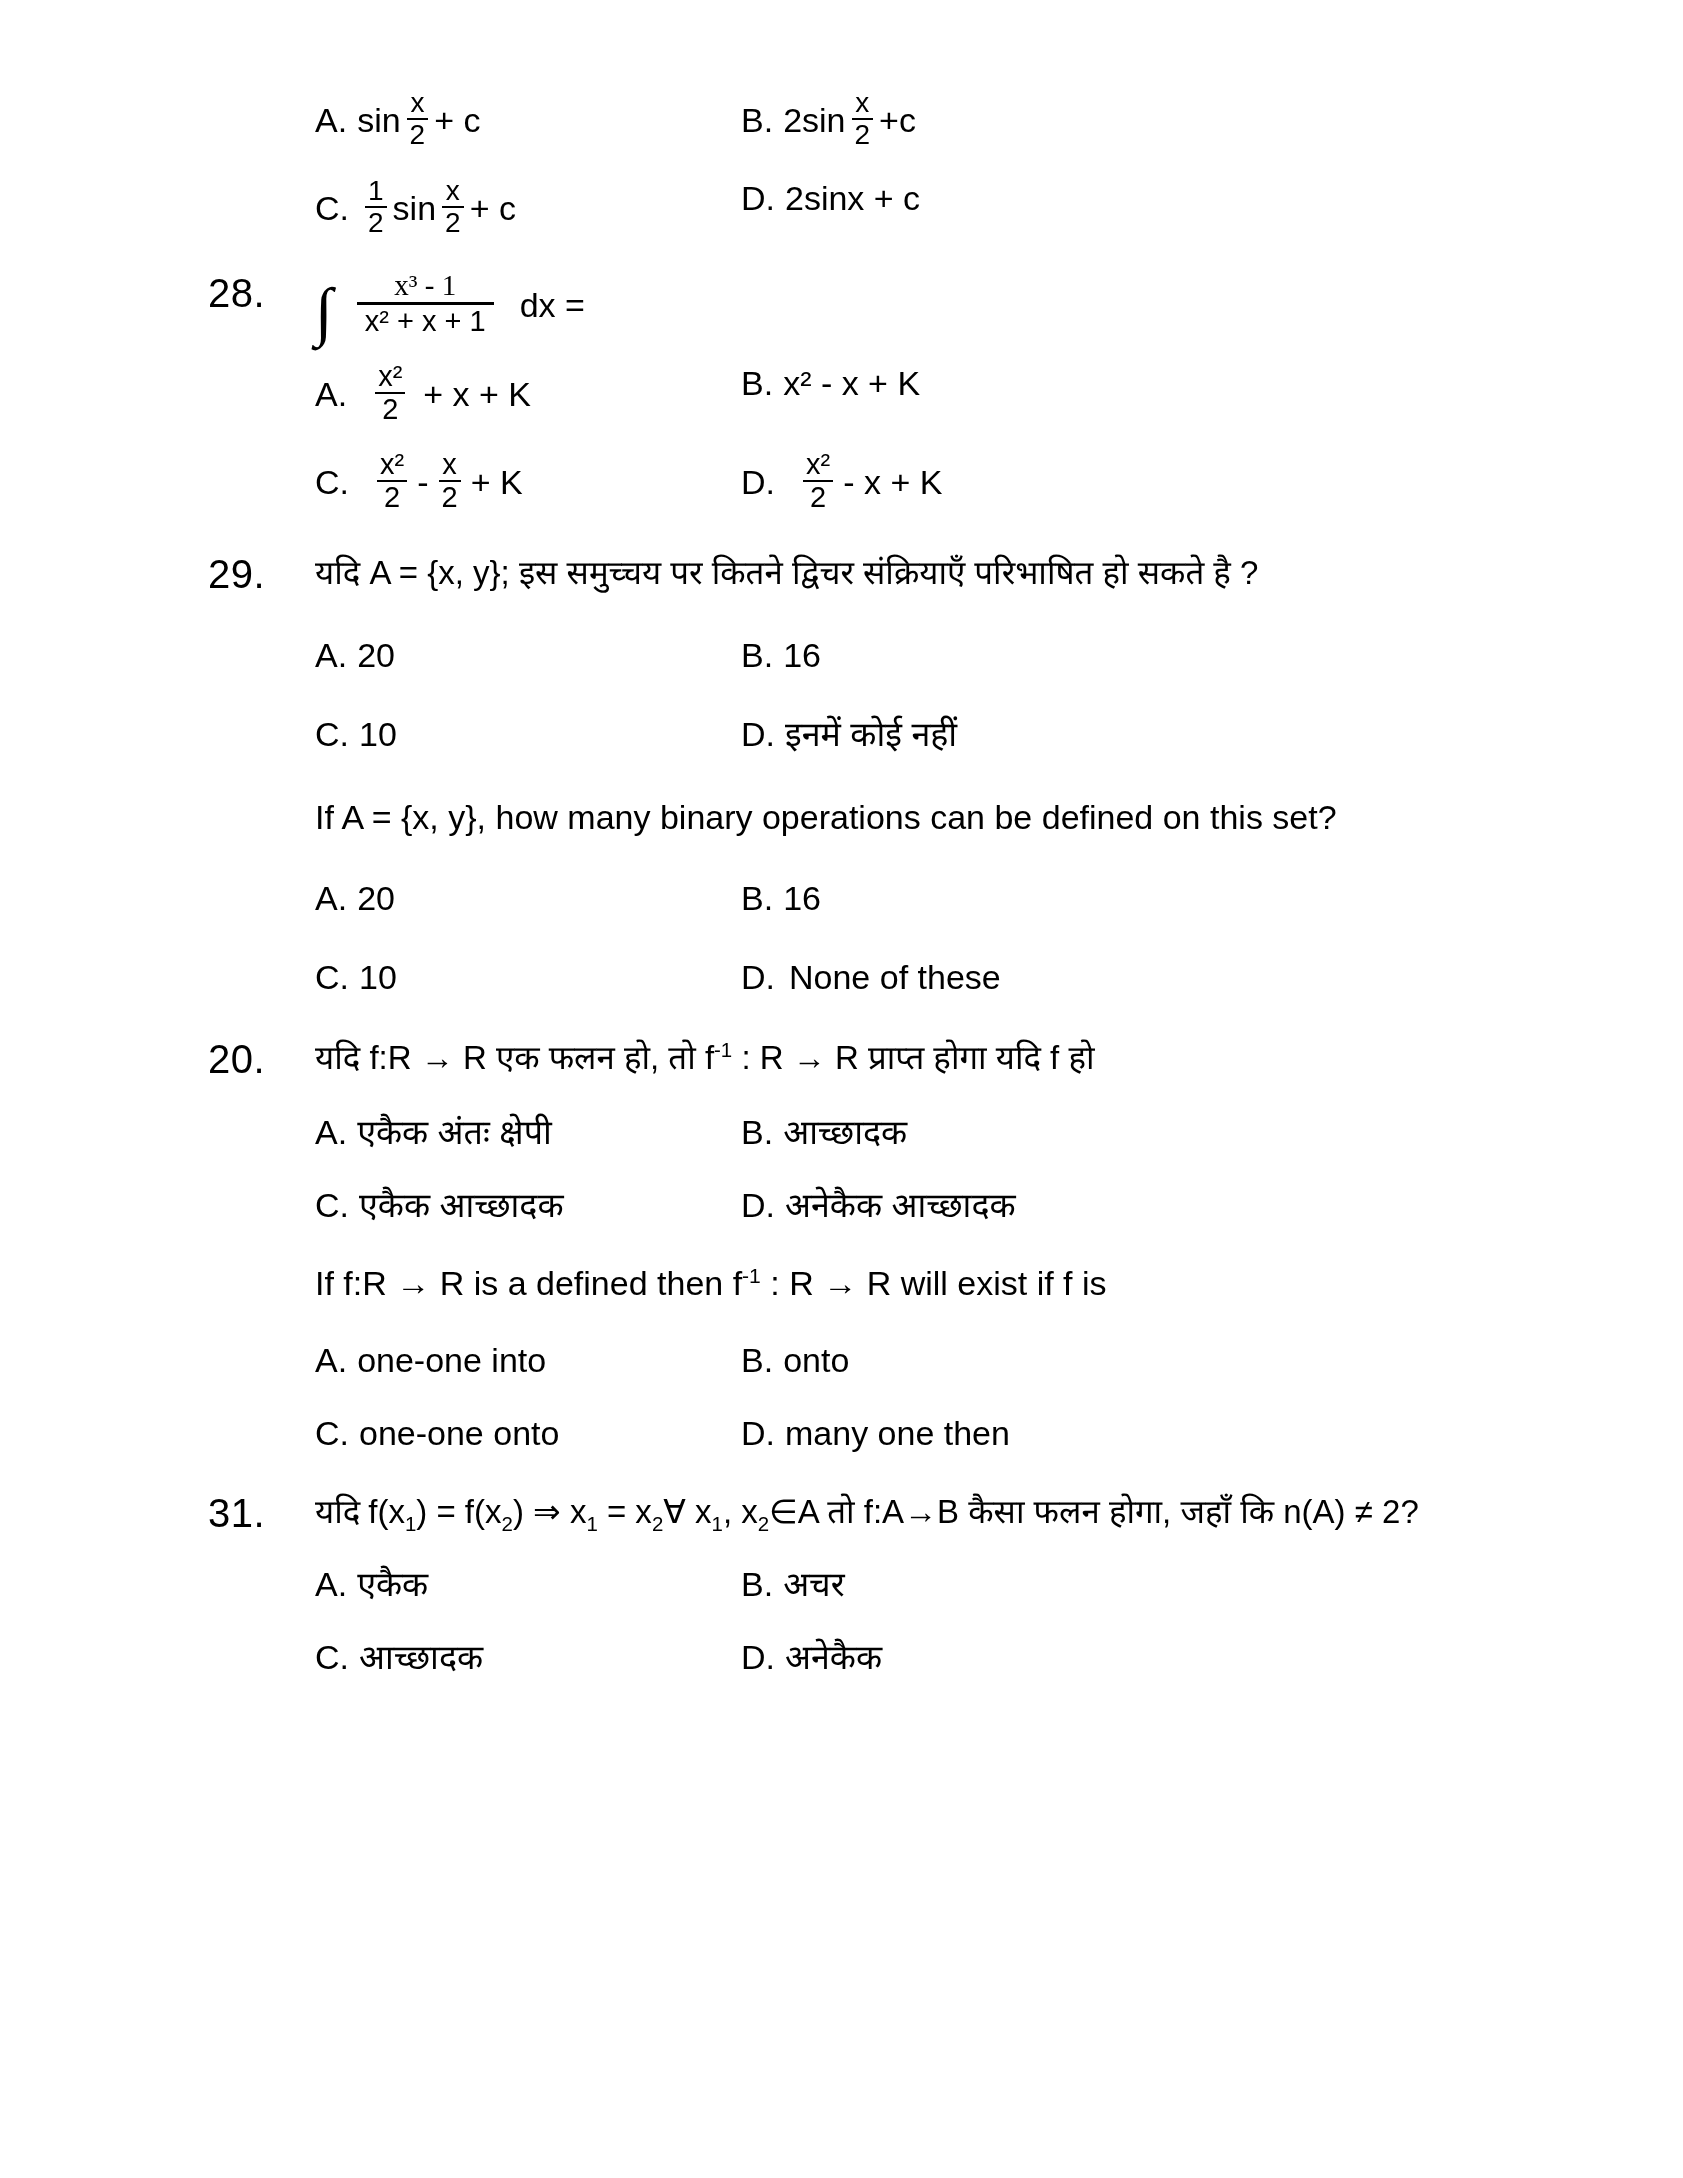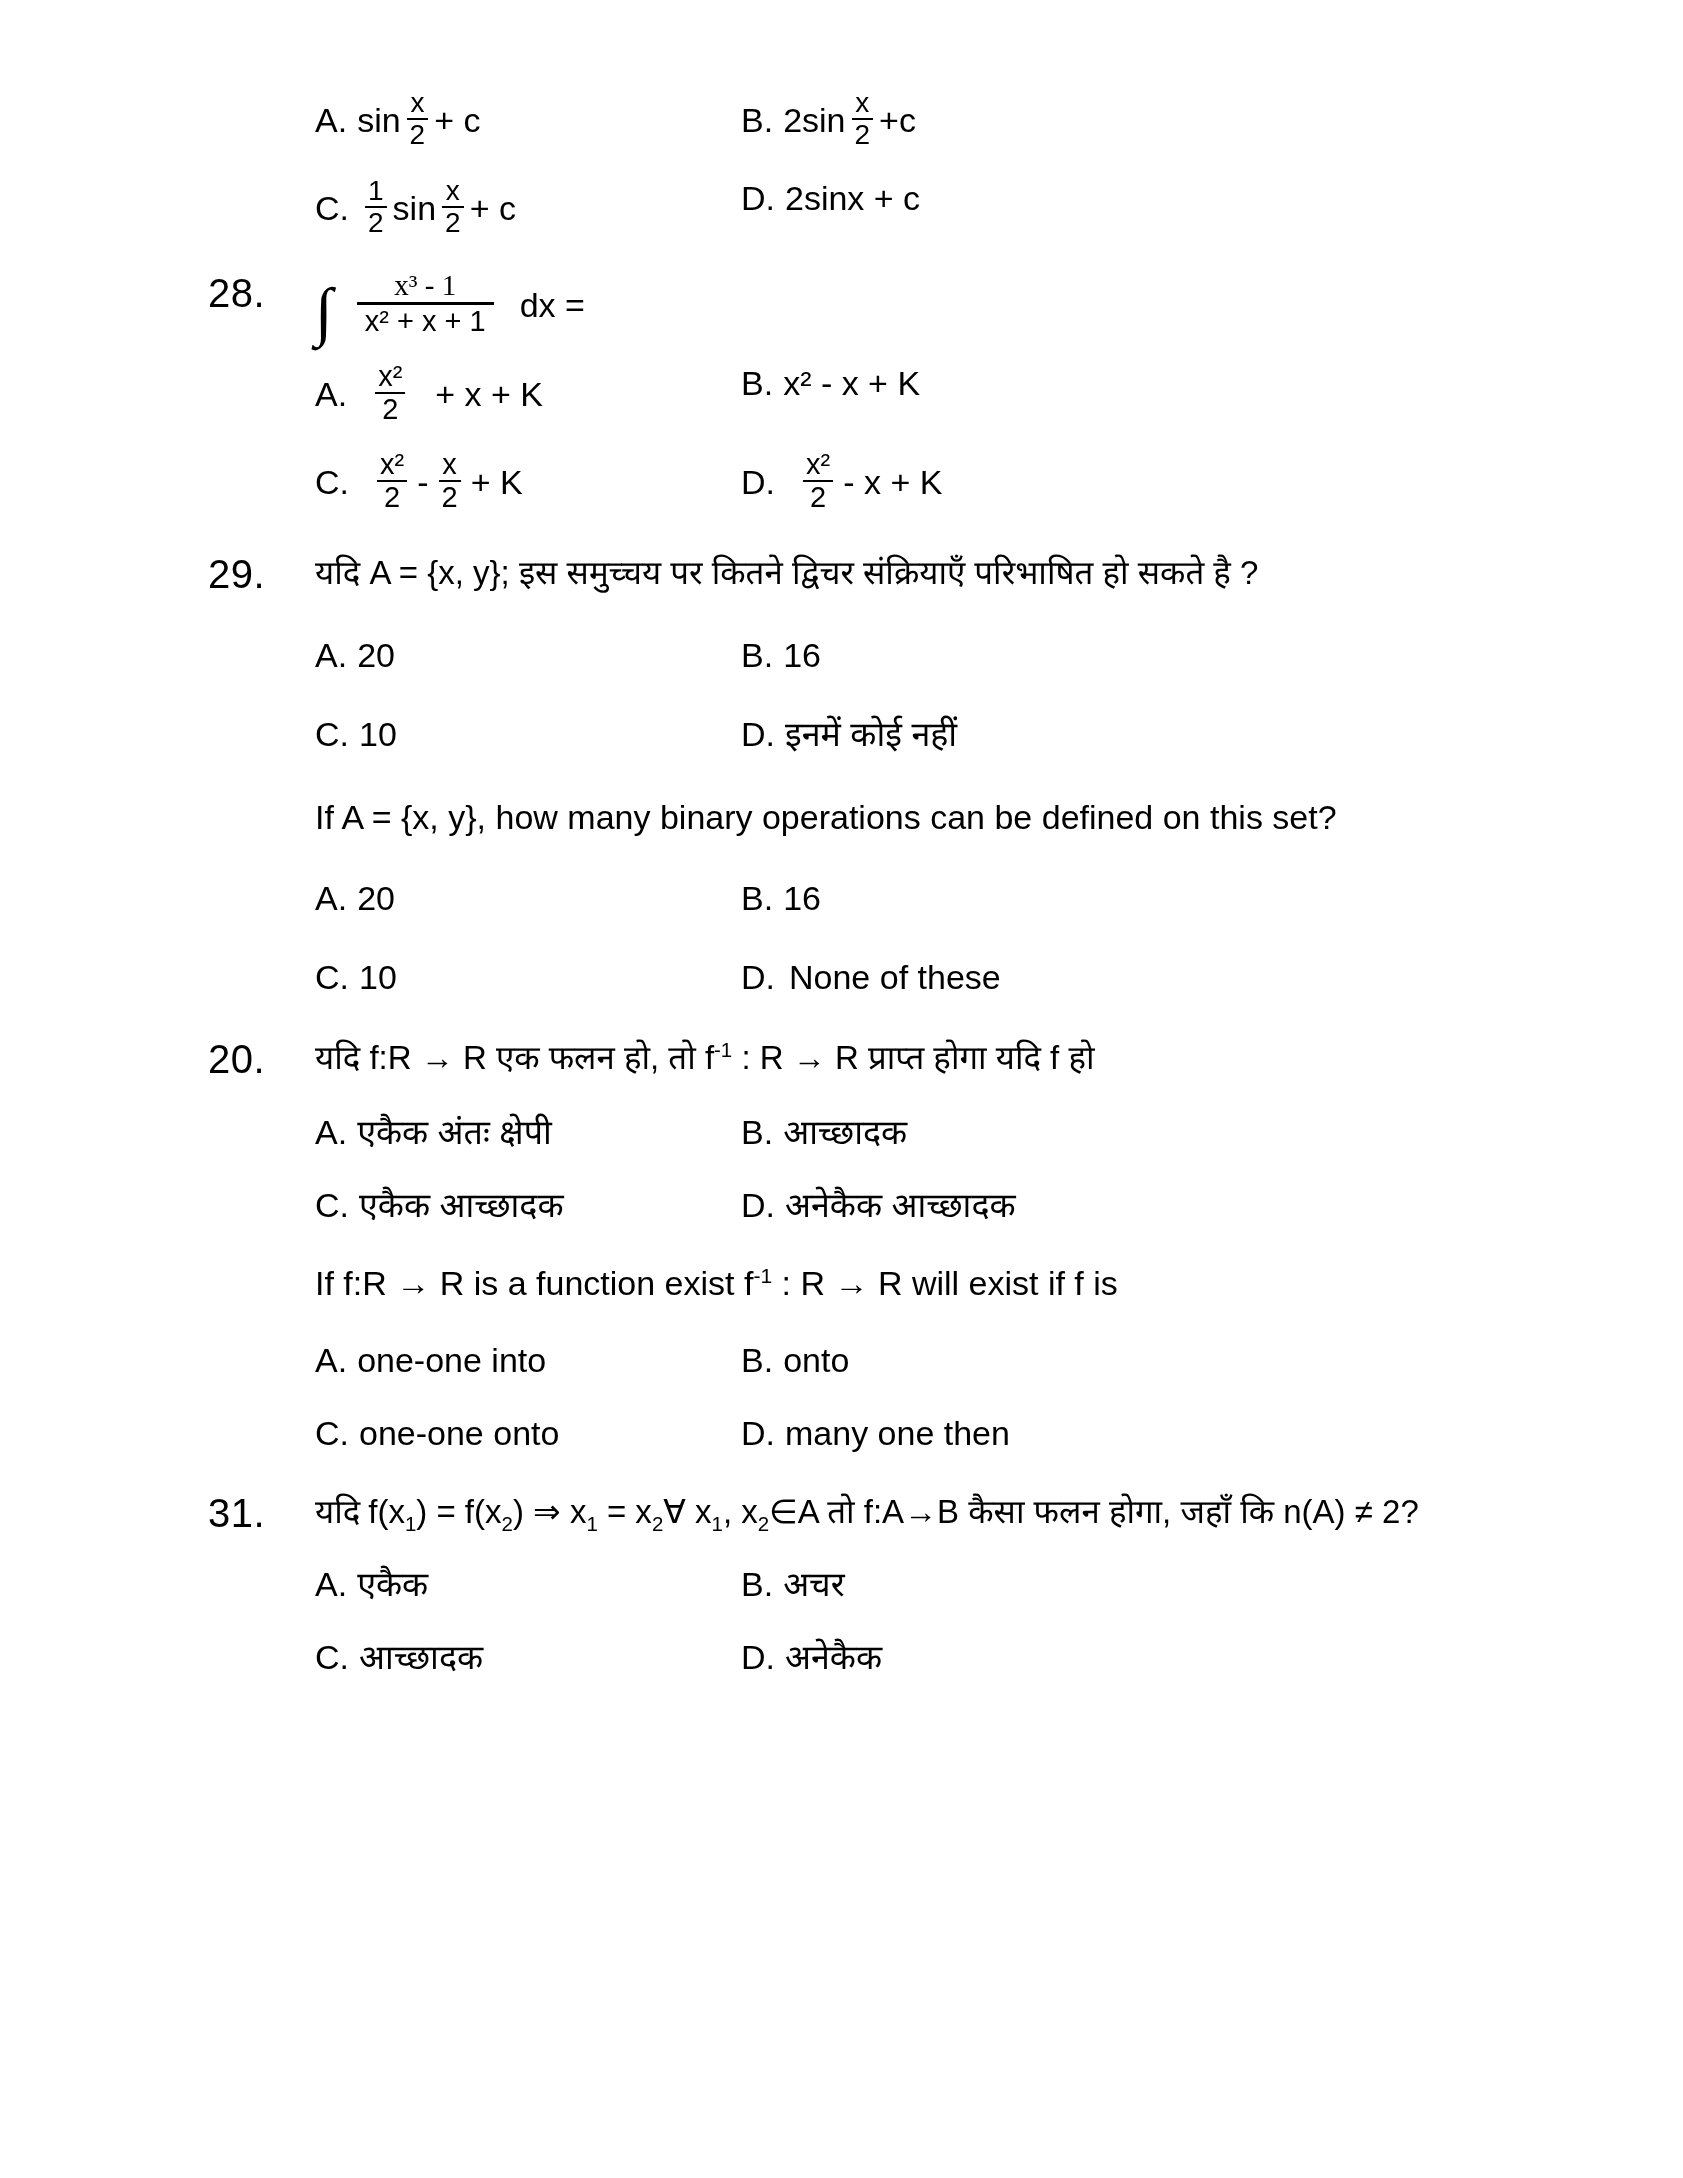--- a/index.html
+++ b/index.html
@@ -191,21 +191,21 @@
   <div style="height:26px"></div>
 
   <div class="optrow">
     <div class="opt left">
       <span class="optlabel">A.</span>
       <span class="mathline" style="margin-left:12px">
         <span class="frac big">
           <span class="num">x²</span>
           <span class="den">2</span>
         </span>
-        <span style="margin-left:24px">+ x + K</span>
+        <span style="margin-left:12px">+ x + K</span>
       </span>
     </div>
     <div class="opt right">
       <span class="optlabel">B.</span>
       <span>x² - x + K</span>
     </div>
   </div>
 
   <div style="height:26px"></div>
 
@@ -334,21 +334,21 @@
     <div class="opt right devanagari">
       <span class="optlabel">D.</span>
       <span>अनेकैक आच्छादक</span>
     </div>
   </div>
 
   <div style="height:38px"></div>
 
   <div class="optrow">
     <div style="font-size:34px">
-      <span>If f:R → R is a function exist f</span><sup class="ex">-1</sup><span> : R → R will exist if f is</span>
+      <span>If f:R → R is a defined then f</span><sup class="ex">-1</sup><span> : R → R will exist if f is</span>
     </div>
   </div>
 
   <div style="height:38px"></div>
 
   <div class="optrow">
     <div class="opt left">
       <span class="optlabel">A.</span>
       <span>one-one into</span>
     </div>

